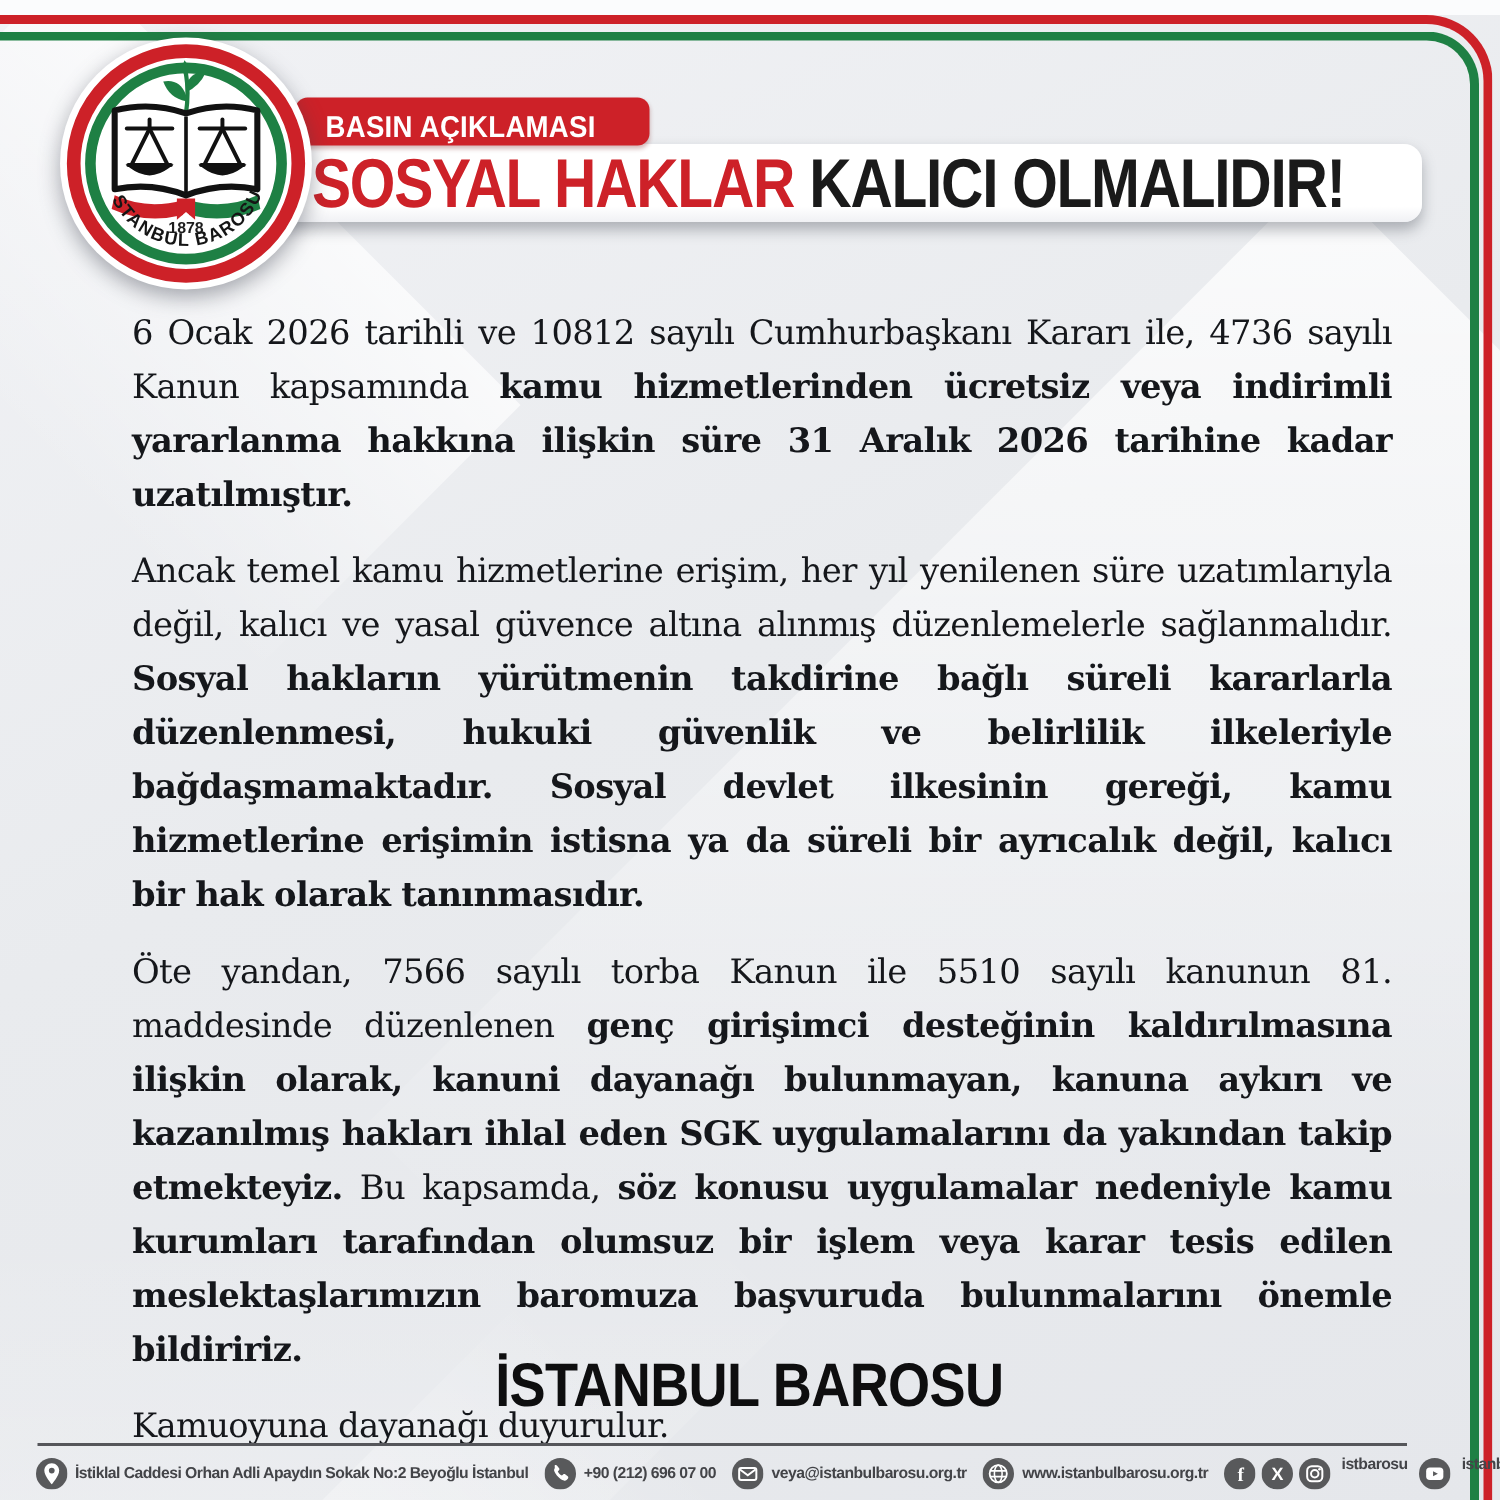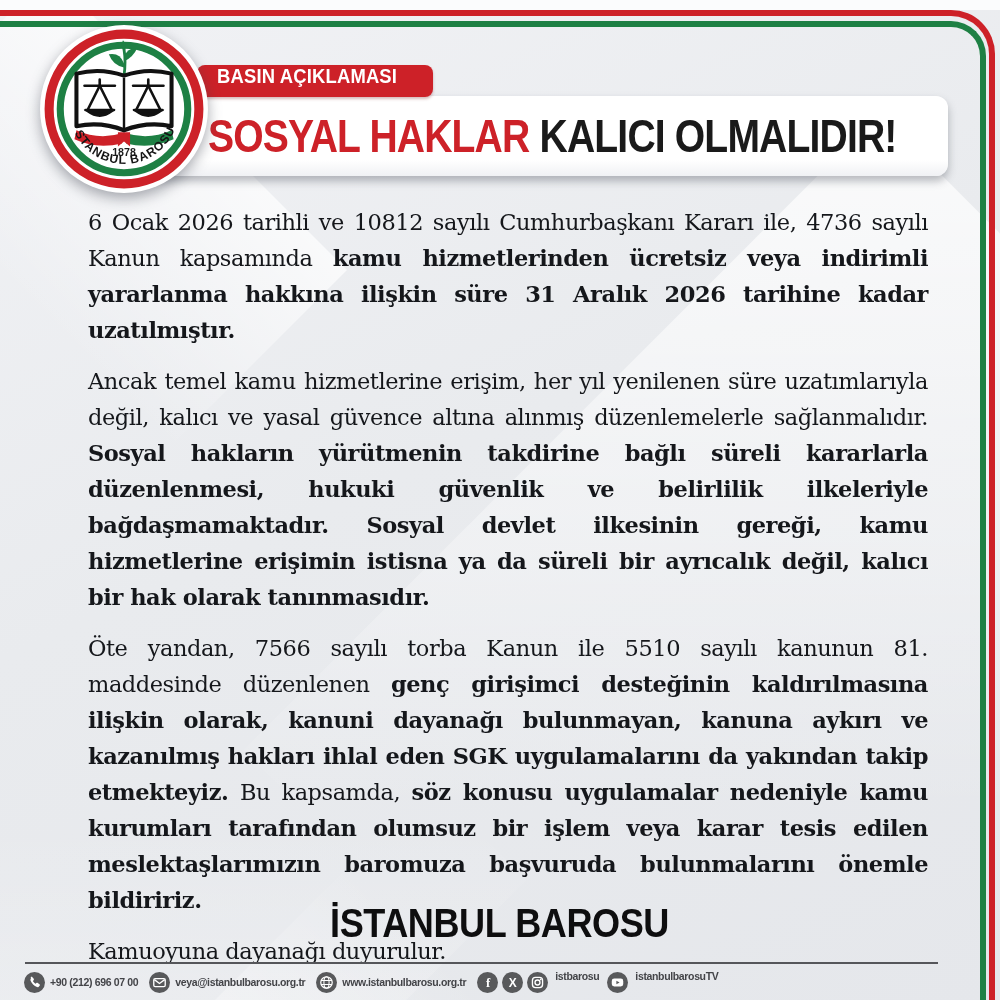--- a/index.html
+++ b/index.html
@@ -23,31 +23,31 @@
 
   .topband{ position:absolute; left:0; top:0; width:1000px; height:10px; background:#fbfcfd; z-index:1; }
 
   
   .frame-red{ position:absolute; z-index:1; top:10px; left:-60px; width:1055px; height:1100px;
     border:6.5px solid #cd2128; border-left:none; border-bottom:none; border-top-right-radius:44px; }
   .frame-green{ position:absolute; z-index:1; top:21px; left:-60px; width:1046px; height:1090px;
     border:6px solid #1e8044; border-left:none; border-bottom:none; border-top-right-radius:35px; }
 
   
-  .title-strip{ position:absolute; z-index:2; left:150px; top:96px; width:798px; height:80px;
+  .title-strip{ position:absolute; z-index:2; left:150px; top:96px; width:798px; height:52px;
     background:linear-gradient(#ffffff 80%,#f0f1f4); border-radius:12px;
     box-shadow:0 5px 9px rgba(70,75,88,.38); display:flex; align-items:center; }
   .title-text{ display:inline-block; transform:scaleX(.85); transform-origin:left center;
     margin-left:58px; font-size:46px; font-weight:bold; letter-spacing:-1px; white-space:nowrap; }
   .title-red{ color:#cd2128; }
   .title-black{ color:#1a1a1a; margin-left:12px; }
 
   .badge{ position:absolute; z-index:3; left:197px; top:65px; height:32px; padding:0 20px;
     background:#cd2128; color:#fff; border-radius:8px 8px 8px 2px;
-    display:flex; align-items:flex-start; box-shadow:0 2px 3px rgba(120,30,30,.3); }
+    display:flex; align-items:flex-end; box-shadow:0 2px 3px rgba(120,30,30,.3); }
   .badge span{ display:inline-block; transform:scaleX(.92); transform-origin:left center;
     font-size:20px; font-weight:bold; letter-spacing:.2px; white-space:nowrap; }
 
   .logo-wrap{ position:absolute; z-index:4; left:38px; top:23px; width:172px; height:172px;text-align:center; }
   .logo-wrap svg{ filter:drop-shadow(0 5px 7px rgba(60,65,78,.45)); }
 
   
   .body-text{ position:absolute; z-index:2; left:88px; top:204px; width:840px;
     font-family:"DejaVu Serif", serif; font-size:22.5px; line-height:36px;
     letter-spacing:-.45px; color:#15171b; text-align:justify; }
@@ -144,20 +144,28 @@
       <p><span>Kamuoyuna dayanağı duyurulur.</span></p>
     </div>
 
   <div class="signature">
     <span>İSTANBUL BAROSU</span>
   </div>
 
   <div class="footer-line"></div>
   <div class="footer">
 
+    <div class="f-item">
+      <svg class="f-ic" viewBox="0 0 22 22">
+        <circle cx="11" cy="11" r="11" fill="#58595b"></circle>
+        <path d="M11 3.6c-2.9 0-5.2 2.3-5.2 5.2 0 3.9 5.2 9.6 5.2 9.6s5.2-5.7 5.2-9.6c0-2.9-2.3-5.2-5.2-5.2z" fill="#fff"></path>
+        <circle cx="11" cy="8.8" r="2" fill="#58595b"></circle>
+      </svg>
+      <span>İstiklal Caddesi Orhan Adli Apaydın Sokak No:2 Beyoğlu İstanbul</span>
+    </div>
 
     <div class="f-item">
       <svg class="f-ic" viewBox="0 0 22 22">
         <circle cx="11" cy="11" r="11" fill="#58595b"></circle>
         <path d="M7.1 5.3c.5-.5 1.3-.4 1.7.1l1.4 1.8c.3.4.3 1-.1 1.4l-.8.8c.5 1.1 1.8 2.4 2.9 2.9l.8-.8c.4-.4 1-.4 1.4-.1l1.8 1.4c.5.4.6 1.2.1 1.7l-.9.9c-.5.5-1.2.7-1.8.4-2.9-1.1-5.7-3.9-6.8-6.8-.2-.6-.1-1.3.4-1.8z" fill="#fff"></path>
       </svg>
       <span>+90 (212) 696 07 00</span>
     </div>
 
     <div class="f-item">

